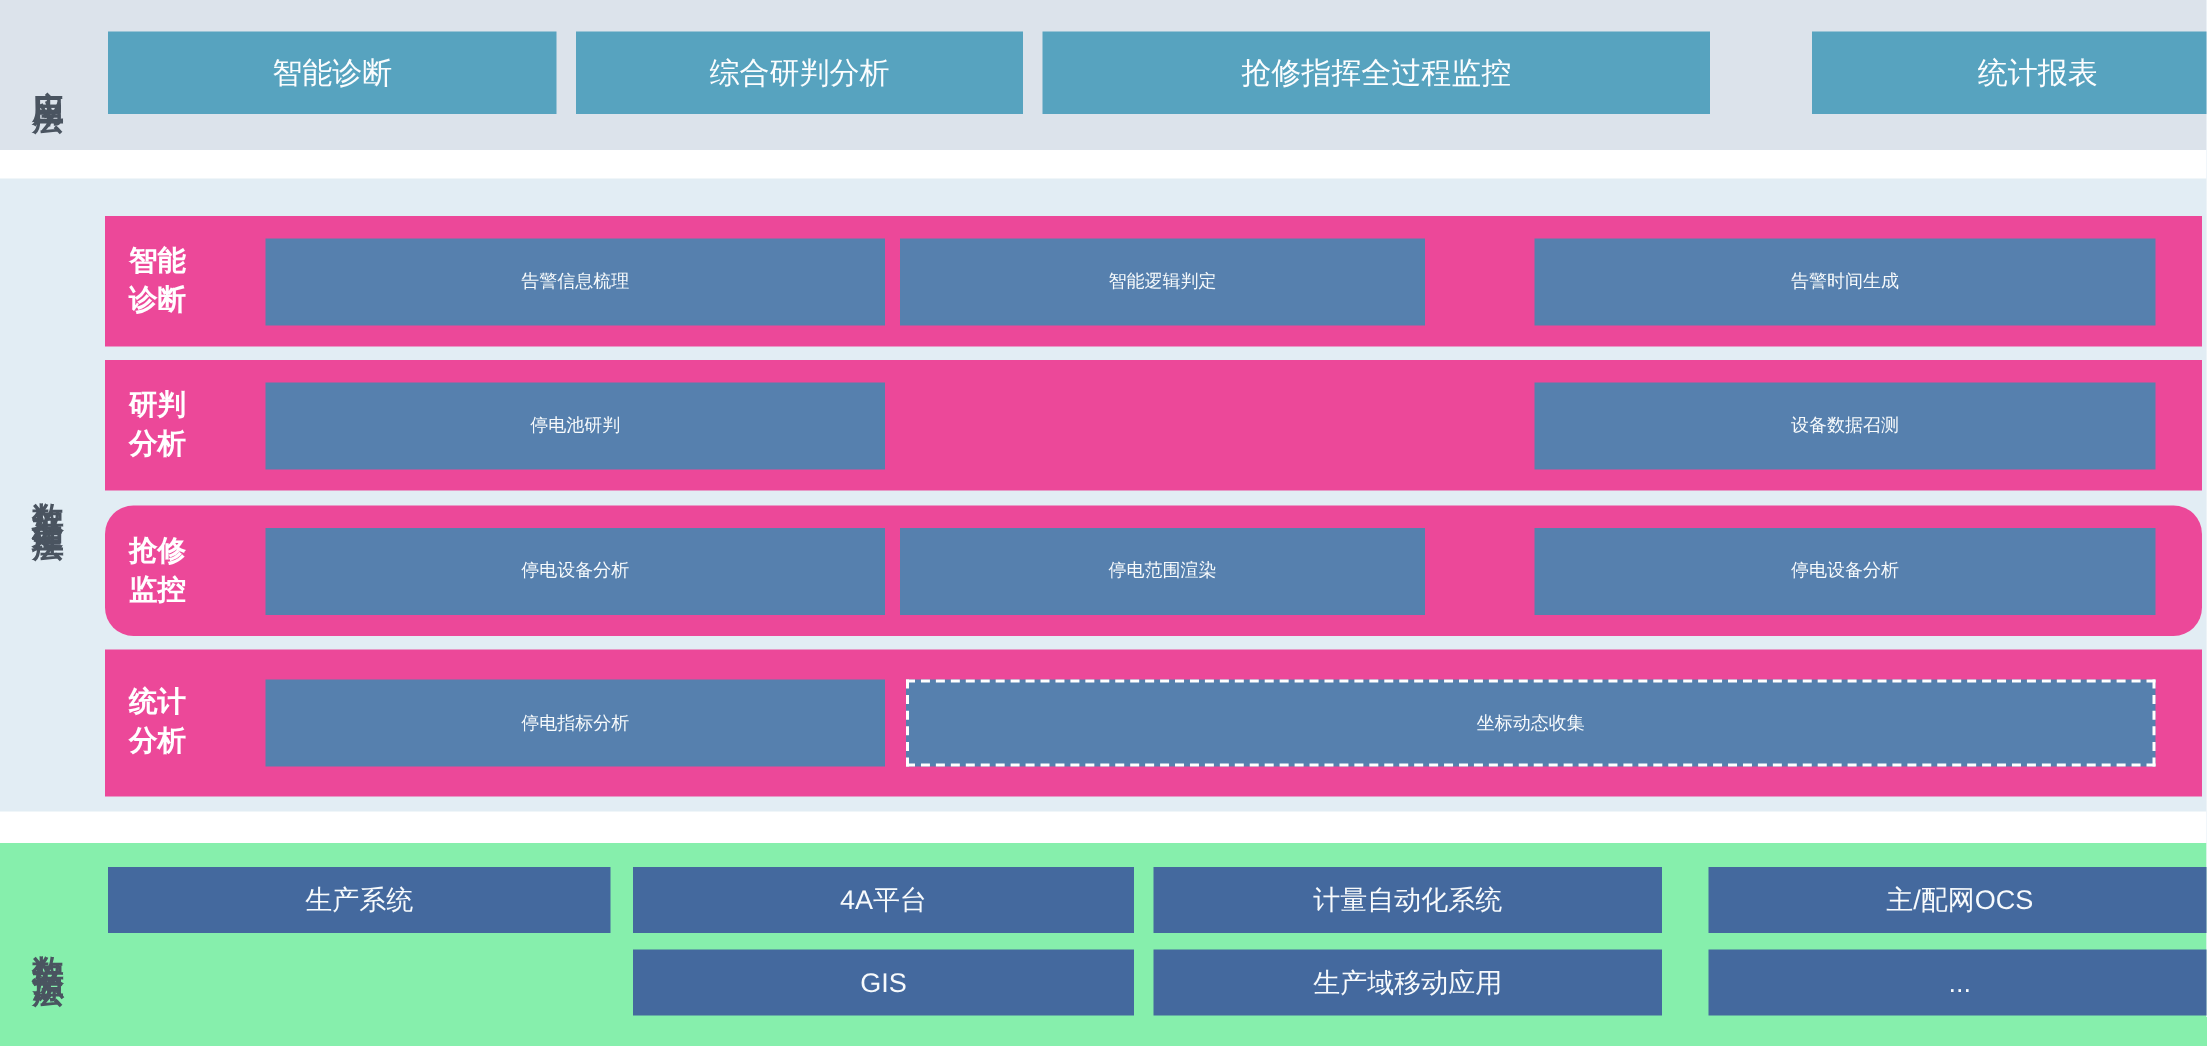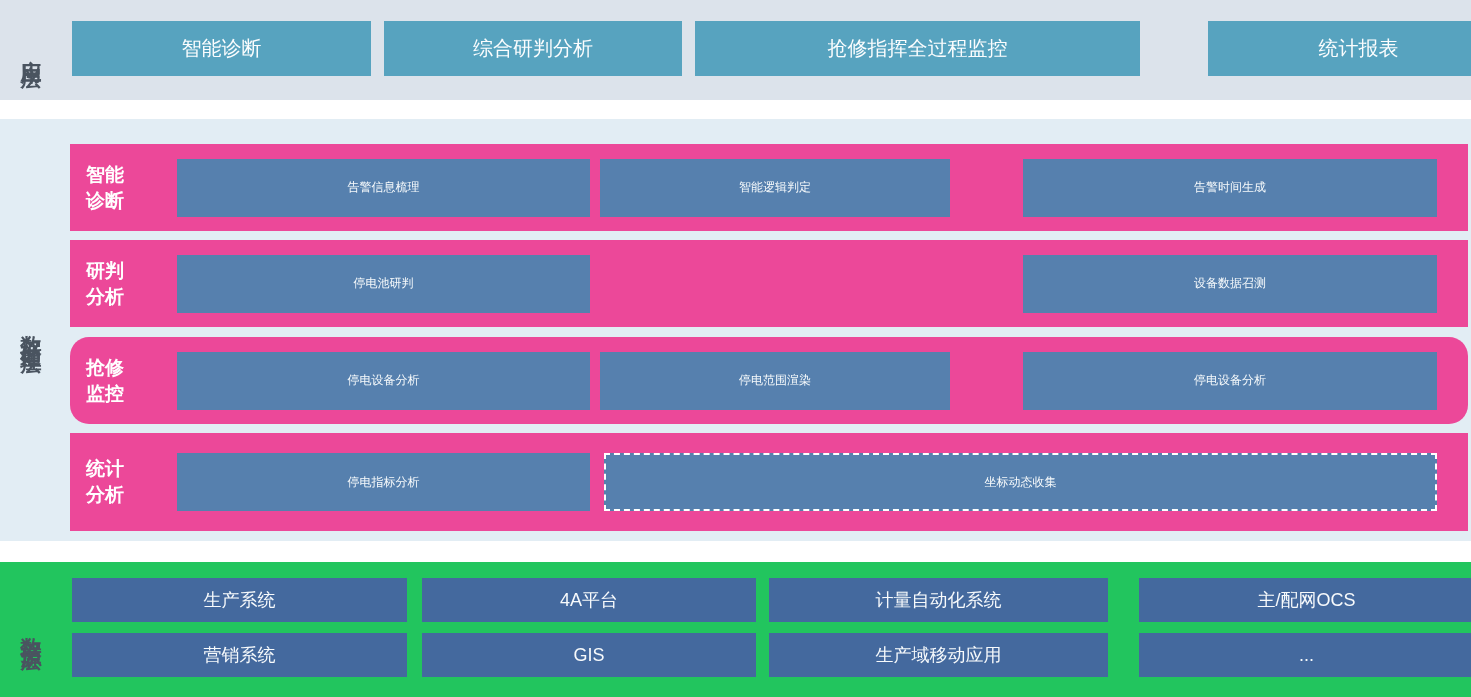--- a/index.html
+++ b/index.html
@@ -6,21 +6,21 @@
   body {
     width: 1471px; height: 697px;
     position: relative;
     background: #ffffff;
     font-family: "Liberation Sans", "DejaVu Sans", sans-serif;
     overflow: hidden;
   }
   .band { position: absolute; left: 0; width: 1471px; }
   .band-app  { top: 0;     height: 100px; background: #dce3eb; }
   .band-proc { top: 119px; height: 422px; background: #e2edf4; }
-  .band-src  { top: 562px; height: 135px; background: #22c55e; }
+  .band-src  { top: 562px; height: 135px; background: #86efac; }
 
   .vlabel {
     position: absolute; left: 14px; top: 0; height: 100%; width: 34px;
     display: flex; align-items: center; justify-content: center;
     writing-mode: vertical-rl; text-orientation: upright;
     font-weight: bold; font-size: 21px; color: #4a5460;
     letter-spacing: 5px; line-height: 34px;
   }
 
   
@@ -130,17 +130,16 @@
 </div>
 
 <div class="band band-src">
   <div class="vlabel">数据源层</div>
 
   <div class="src-box src-r1 src-c1">生产系统</div>
   <div class="src-box src-r1 src-c2">4A平台</div>
   <div class="src-box src-r1 src-c3">计量自动化系统</div>
   <div class="src-box src-r1 src-c4">主/配网OCS</div>
 
-  <div class="src-box src-r2 src-c1">营销系统</div>
   <div class="src-box src-r2 src-c2">GIS</div>
   <div class="src-box src-r2 src-c3">生产域移动应用</div>
   <div class="src-box src-r2 src-c4">...</div>
 </div>
 
 </body></html>

